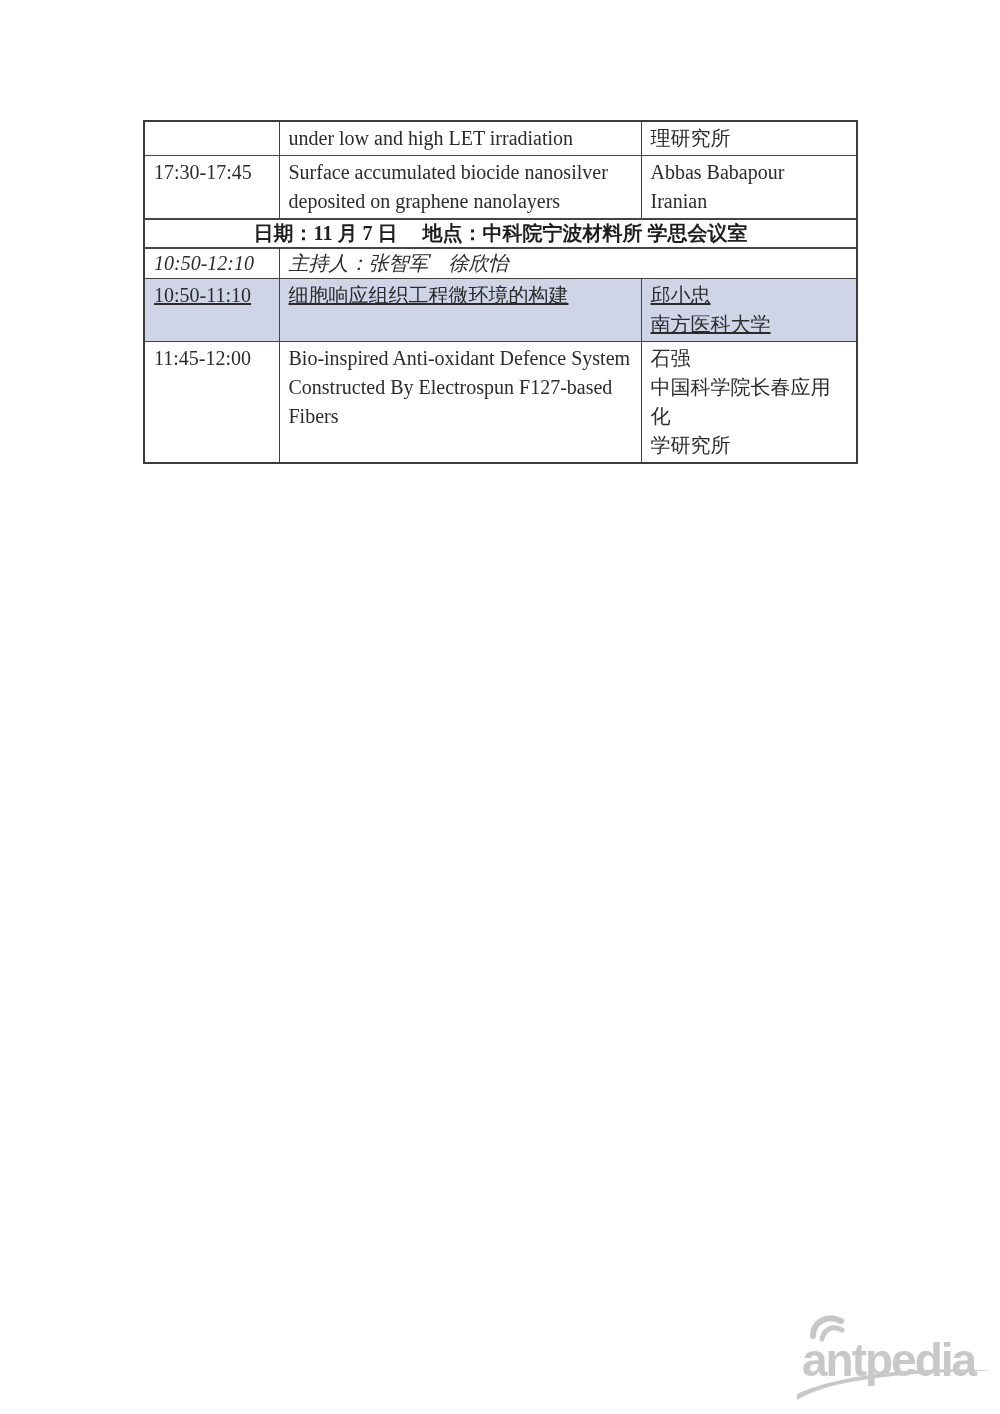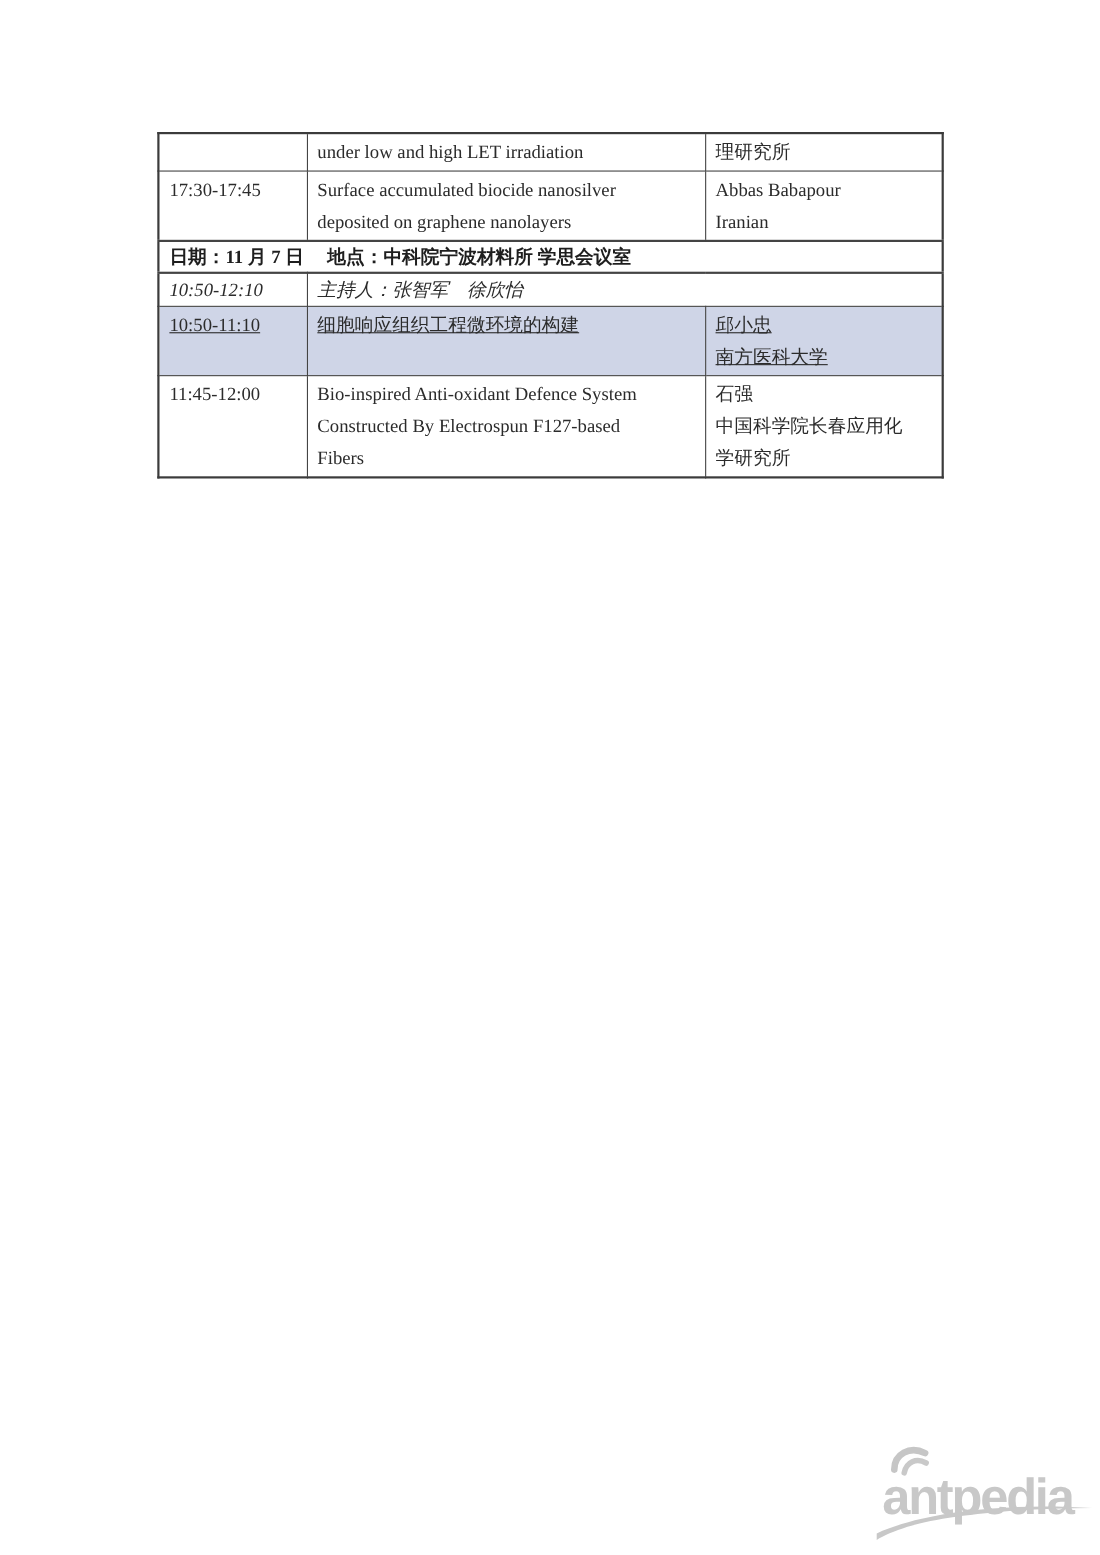--- a/index.html
+++ b/index.html
@@ -19,31 +19,31 @@
     position: absolute;
     left: 143px;
     top: 120px;
     width: 713px;
     border-collapse: collapse;
     table-layout: fixed;
     border: 2px solid #3b3b3b;
   }
   table.schedule td {
     border: 1px solid #444444;
-    font-size: 17px;
+    font-size: 20px;
     line-height: 29px;
     padding: 2px 9px;
     vertical-align: top;
     white-space: pre-line;
     overflow: hidden;
   }
   tr.banner-row td,
   tr.cols-row td {
     font-weight: bold;
-    text-align: left;
+    text-align: center;
     vertical-align: middle;
     padding-top: 0;
     padding-bottom: 0;
     line-height: 27px;
     color: #1e1e1e;
   }
   tr.banner-row td { border-top-width: 2px; border-bottom-width: 2px; }
   tr.cols-row td { border-bottom-width: 2px; }
   tr.chair-row td {
     vertical-align: middle;

